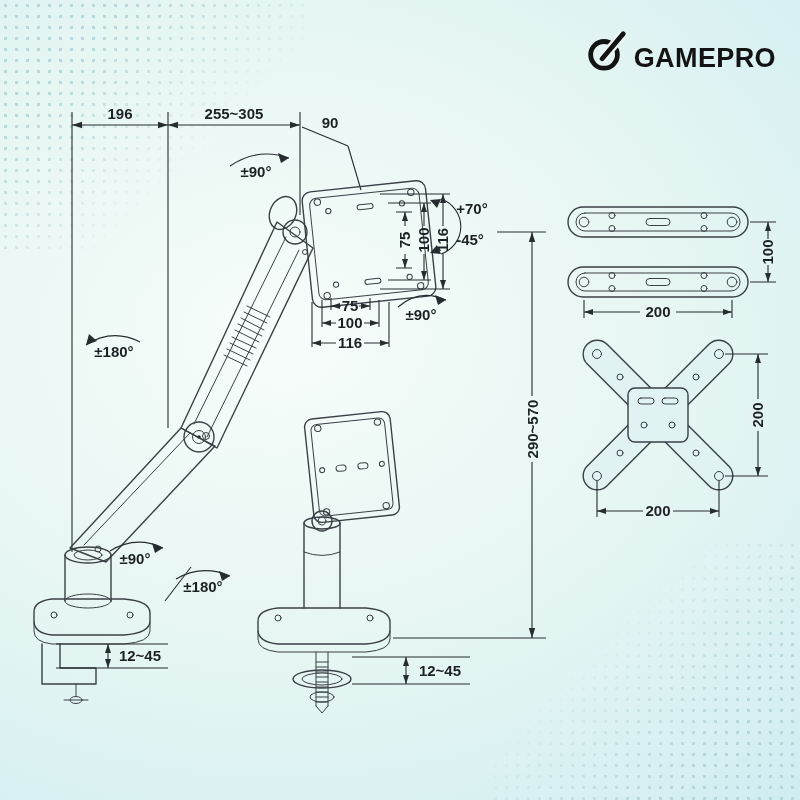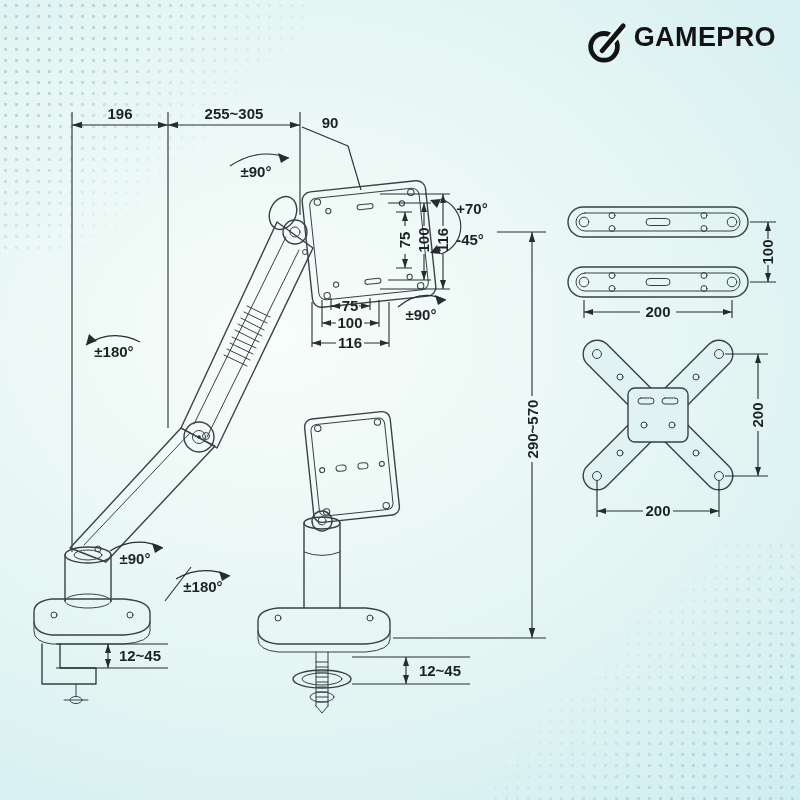--- a/index.html
+++ b/index.html
@@ -17,21 +17,21 @@
     background-size: 11px 11px;
     opacity:.9;
   }
   .dots-tl{ left:0; top:0; width:310px; height:250px;
     -webkit-mask-image: linear-gradient(135deg, #000 25%, rgba(0,0,0,0) 65%);
             mask-image: linear-gradient(135deg, #000 25%, rgba(0,0,0,0) 65%);}
   .dots-br{ right:0; bottom:0; width:310px; height:260px;
     -webkit-mask-image: linear-gradient(315deg, #000 25%, rgba(0,0,0,0) 65%);
             mask-image: linear-gradient(315deg, #000 25%, rgba(0,0,0,0) 65%);}
 
-  .brand{ position:absolute; top:22px; right:24px; display:flex; align-items:flex-start; gap:8px; z-index:5; }
+  .brand{ position:absolute; top:30px; right:24px; display:flex; align-items:flex-end; gap:8px; z-index:5; }
   .brand-name{ font-size:27px; font-weight:800; color:#131313; letter-spacing:.4px; }
 
   .drawing{ position:absolute; left:0; top:0; }
 
   .s  { stroke:#3a4046; fill:none; stroke-width:1.4; stroke-linecap:round; stroke-linejoin:round; }
   .s2 { stroke:#3a4046; fill:none; stroke-width:1; stroke-linecap:round; stroke-linejoin:round; }
   .d  { stroke:#272c31; fill:none; stroke-width:1.1; }
   .a  { fill:#272c31; stroke:none; }
   .t  { font-family:"Liberation Sans",sans-serif; font-size:15px; font-weight:600; fill:#1c2125; }
   .fillbody{ fill:#e0f2f1; }

